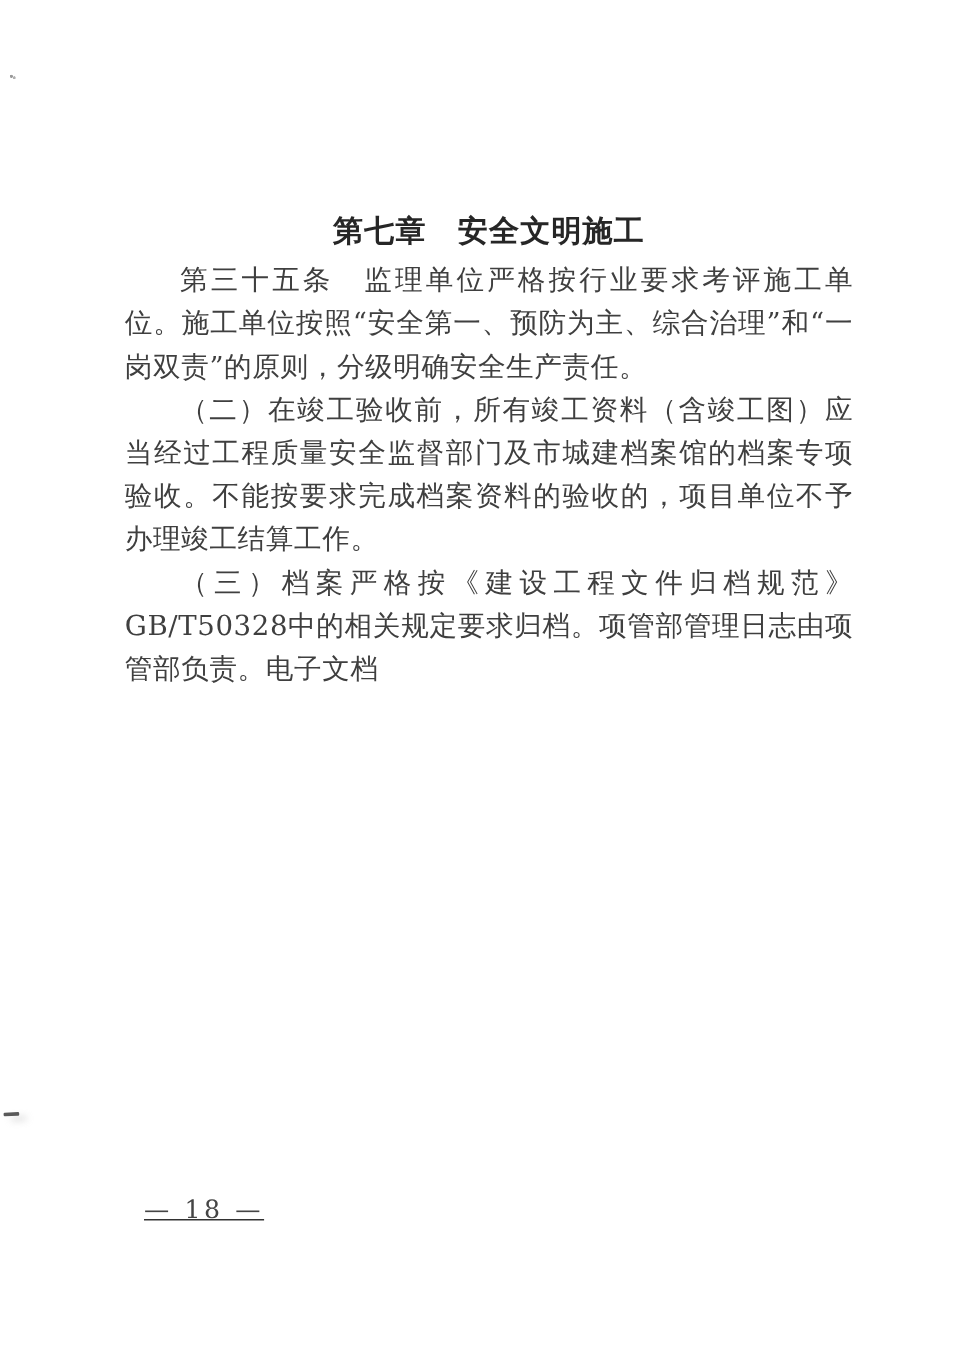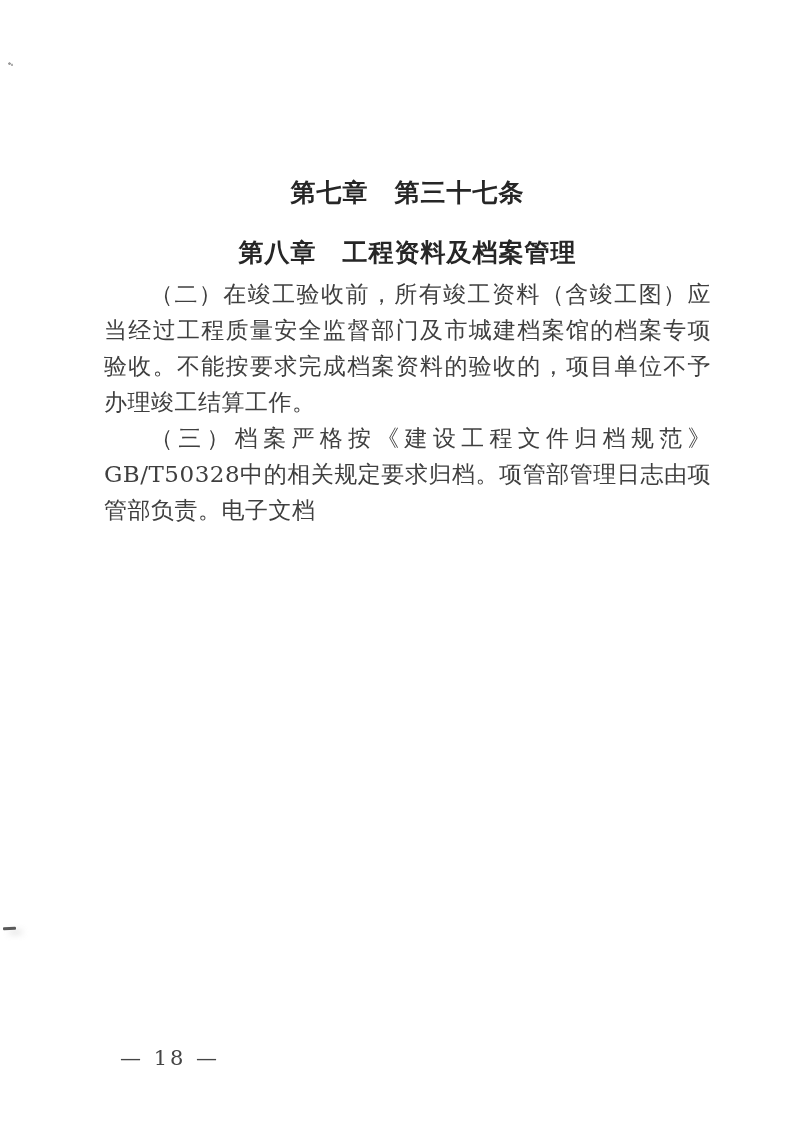--- a/index.html
+++ b/index.html
@@ -40,21 +40,22 @@
     line-height: 36px;
     color: #3f3f3f;
     text-align: justify;
     text-indent: 2em;
     margin: 0;
     letter-spacing: 0.5px;
   }
   .footer {
     position: absolute;
     left: 120px;
-    top: 1046px;
+    top: 996px;
+    text-decoration: underline;
   }
   .page-number {
     font-family: "DejaVu Serif", serif;
     font-size: 21px;
     color: #454545;
     letter-spacing: 3px;
   }
   
   .speck {
     position: absolute;
@@ -80,25 +81,25 @@
 </head>
 <body>
 
 <div class="page">
 
   <div class="speck"></div>
   <div class="margin-dash"></div>
 
   <main class="content">
 
-    <h1 class="chapter-heading">第七章　第三十七条</h1>
+    <h1 class="chapter-heading">第七章　安全文明施工</h1>
+
+    <p class="body-para">第三十五条　监理单位严格按行业要求考评施工单位。施工单位按照“安全第一、预防为主、综合治理”和“一岗双责”的原则，分级明确安全生产责任。</p>
 
 
-
-    <h1 class="chapter-heading second">第八章　工程资料及档案管理</h1>
 
 
 
     <p class="body-para">（二）在竣工验收前，所有竣工资料（含竣工图）应当经过工程质量安全监督部门及市城建档案馆的档案专项验收。不能按要求完成档案资料的验收的，项目单位不予办理竣工结算工作。</p>
 
     <p class="body-para">（三）档案严格按《建设工程文件归档规范》GB/T50328中的相关规定要求归档。项管部管理日志由项管部负责。电子文档</p>
 
   </main>
 
   <footer class="footer">

